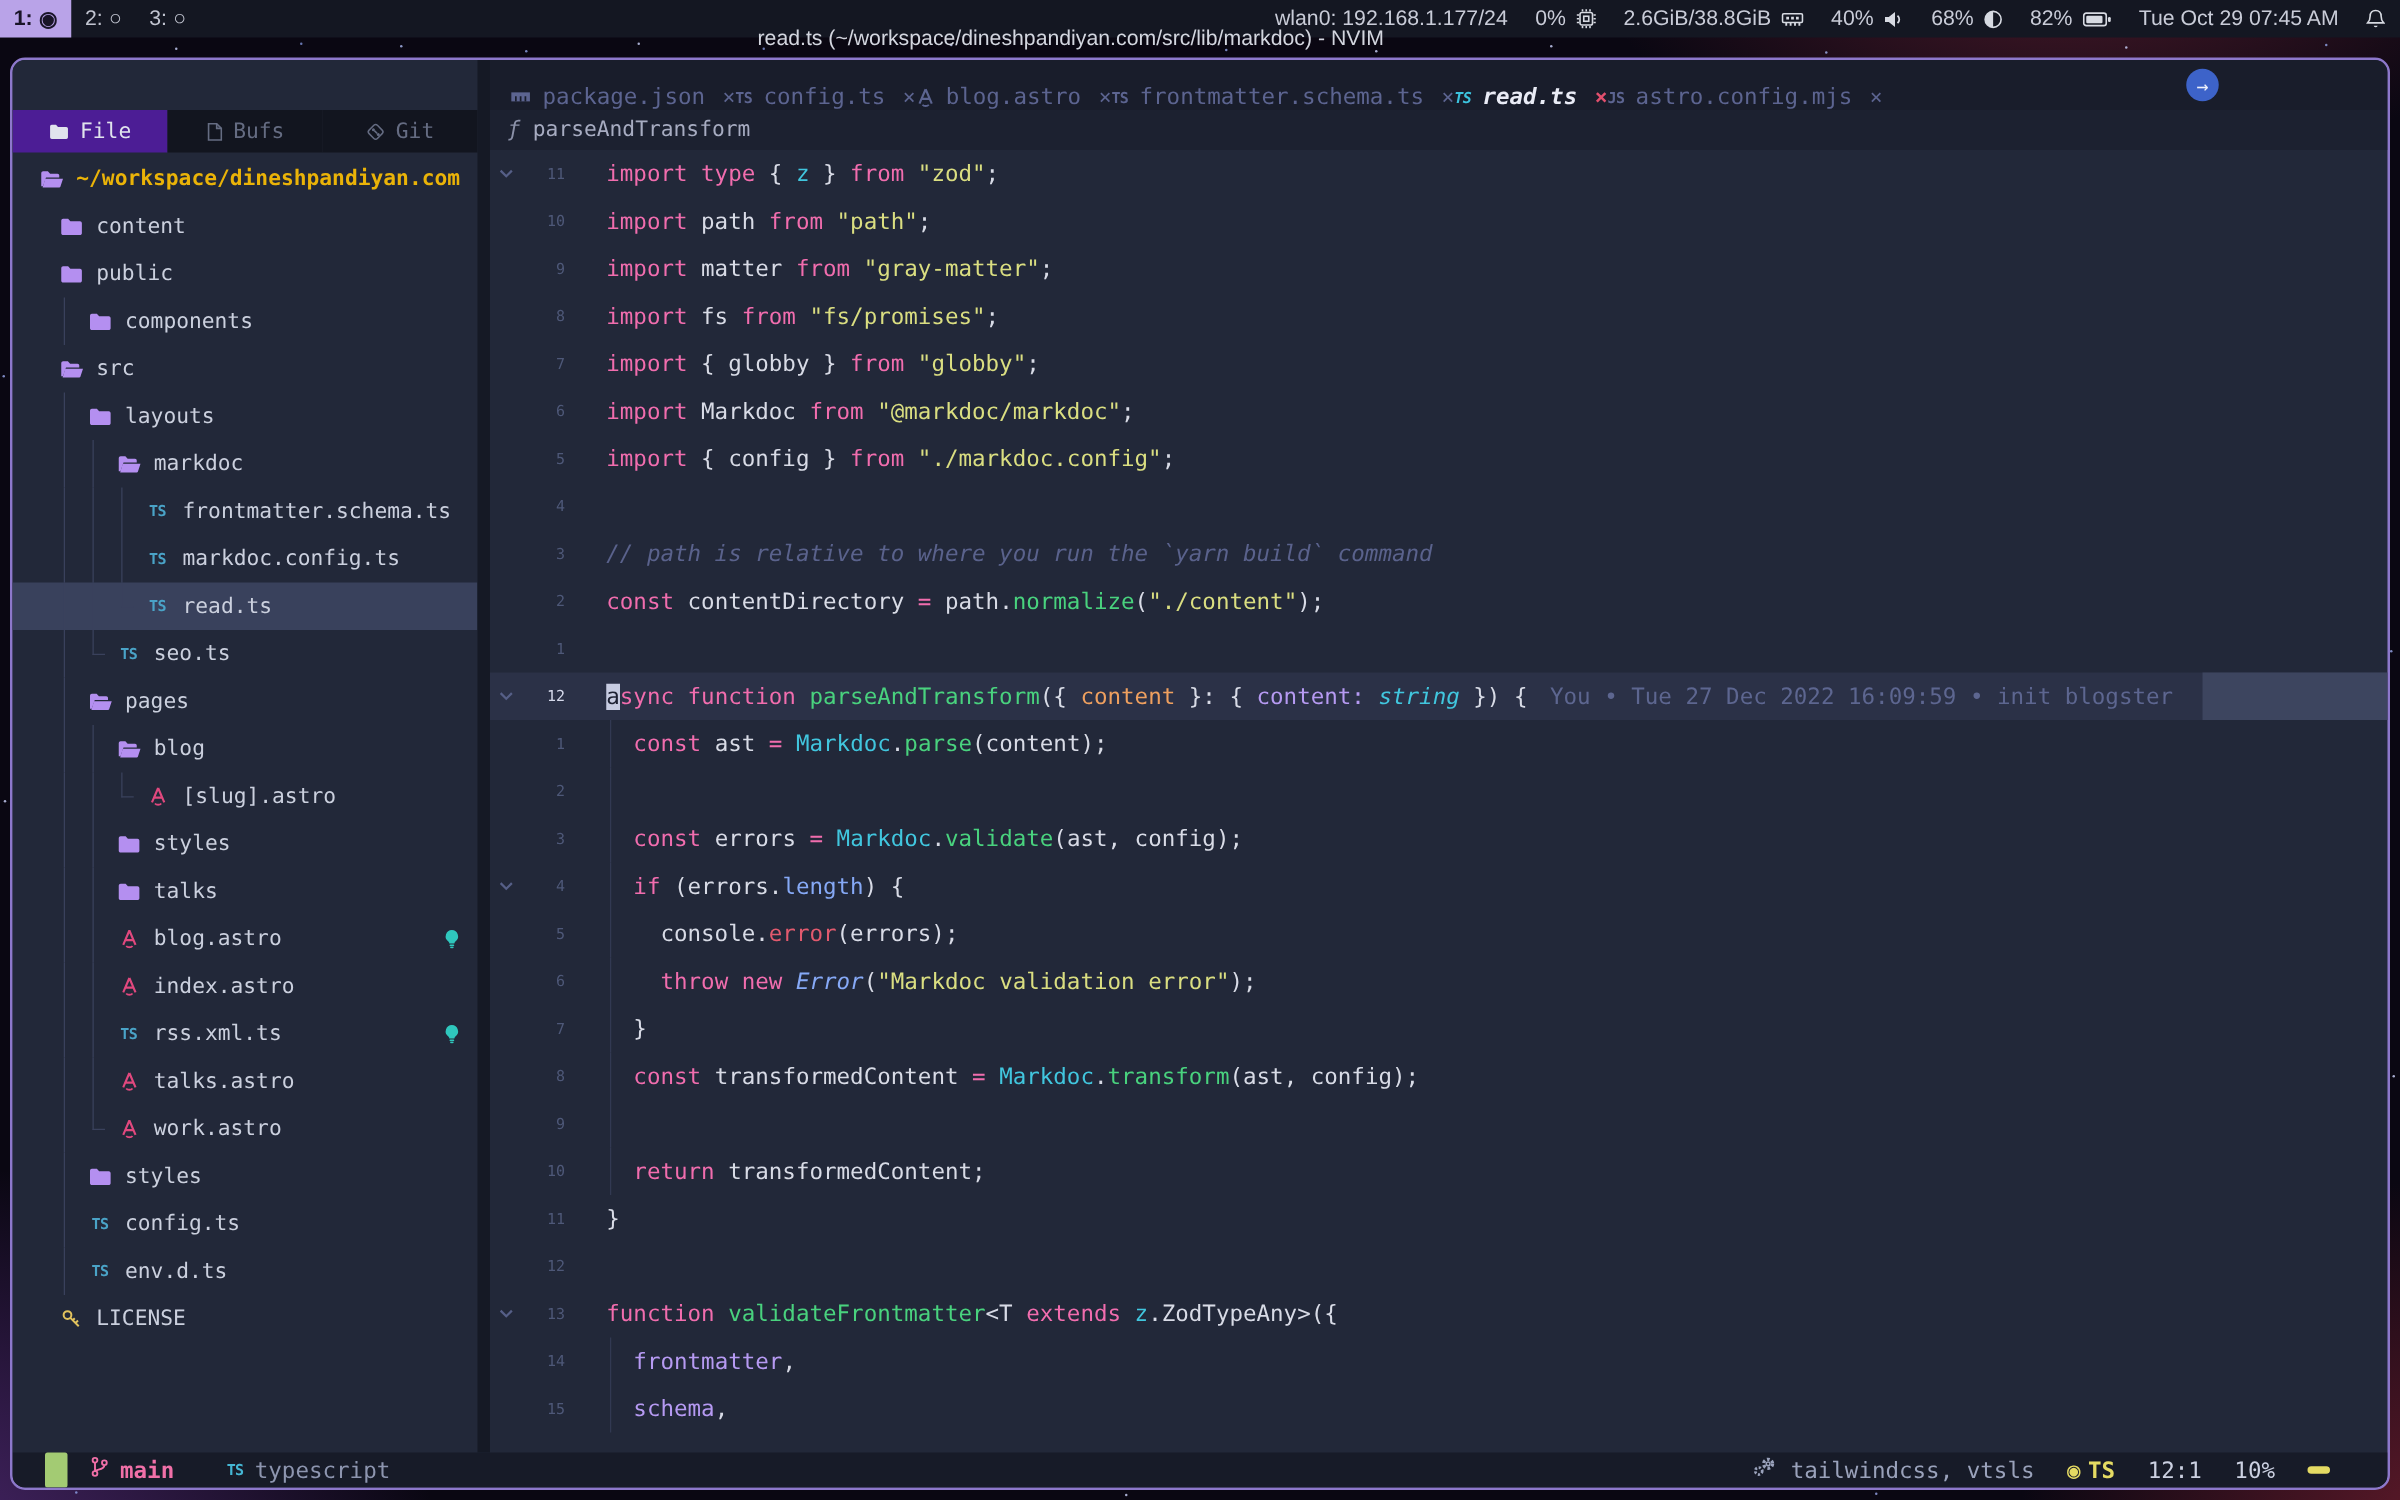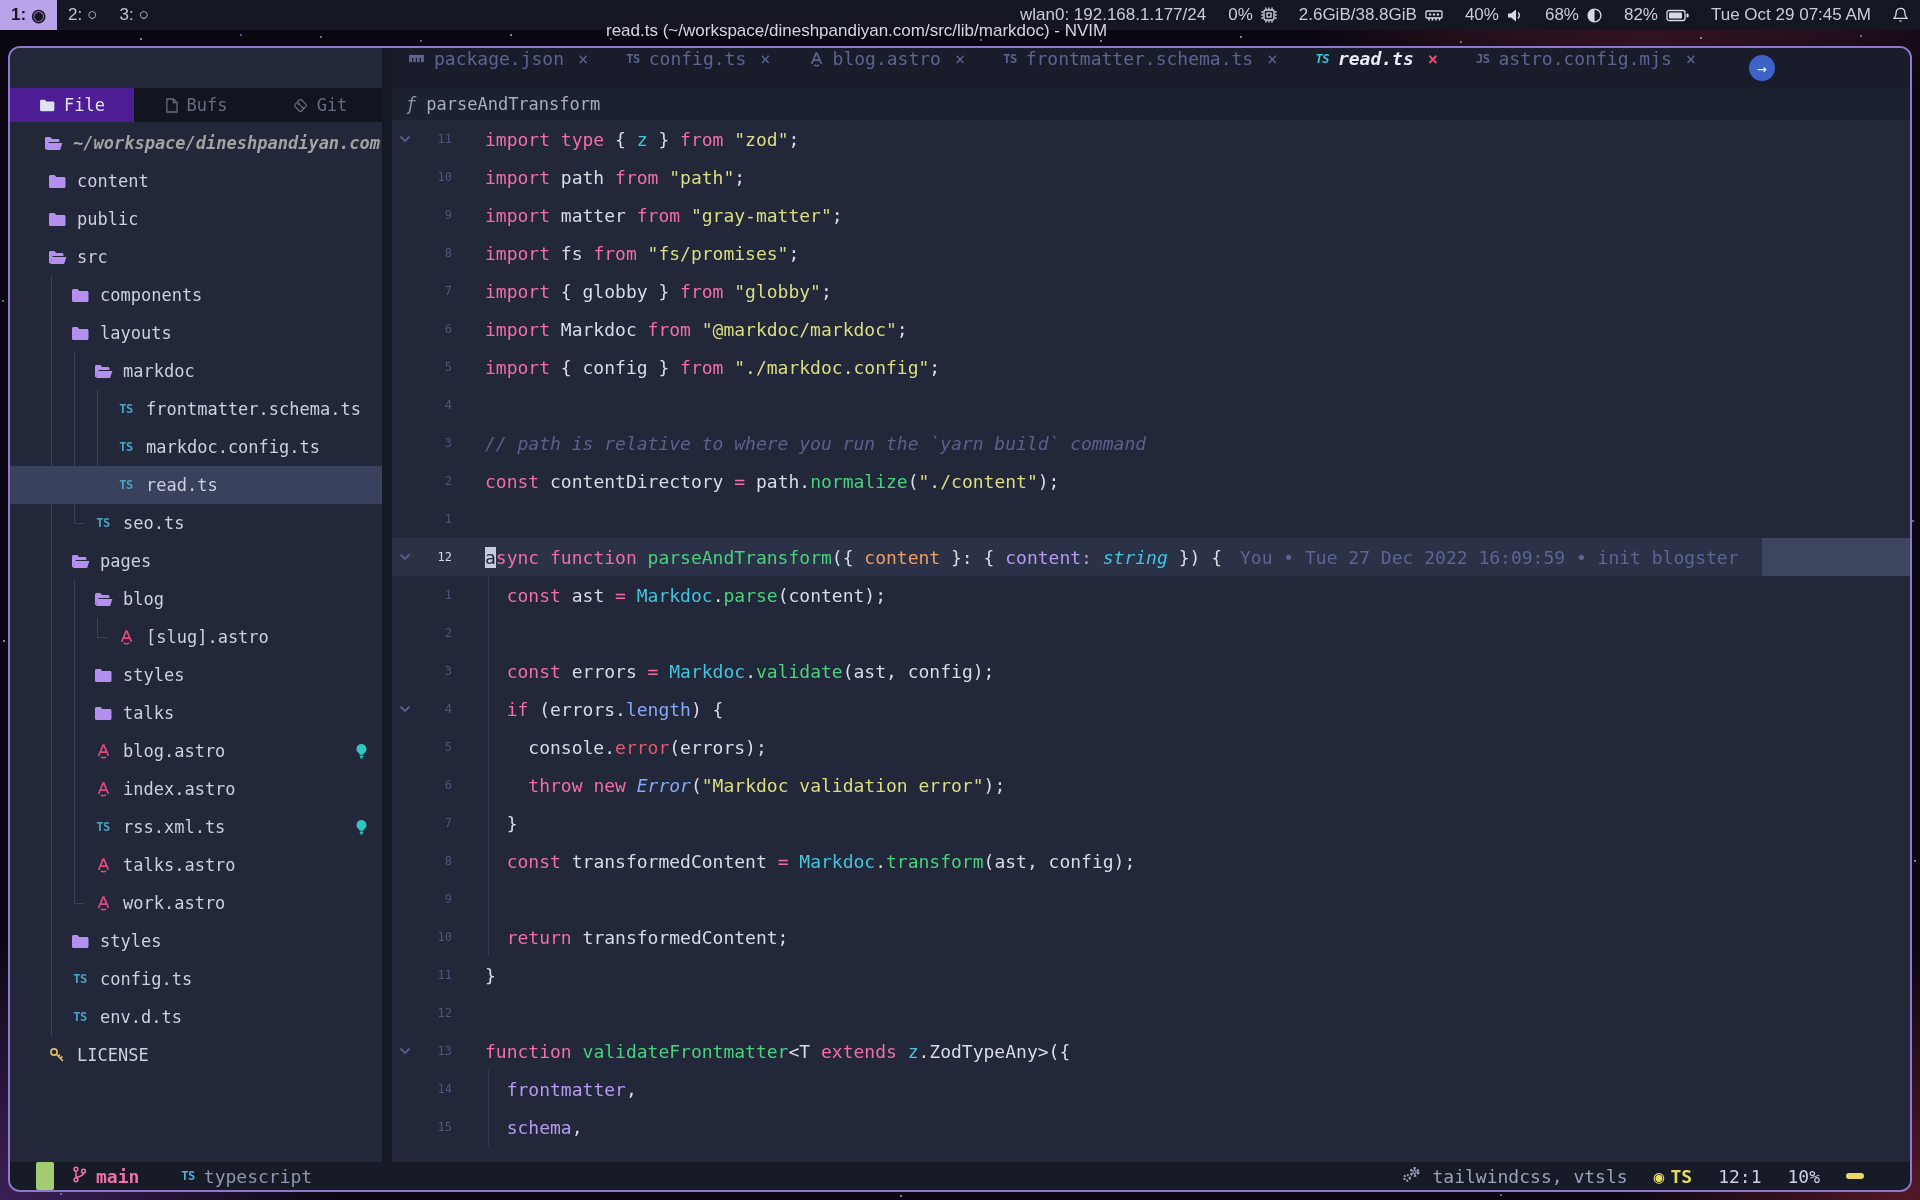--- a/index.html
+++ b/index.html
@@ -39,34 +39,34 @@
   
   .sidebar{width:372px;flex:none;background:#222839;display:flex;flex-direction:column}
   .vsep{width:10px;flex:none;background:#151925}
   .sb-tabs{height:34px;display:flex;margin-top:40px;flex:none;font-size:17px}
   .sb-tab{flex:1;display:flex;align-items:center;justify-content:center;gap:9px;
     background:#12151f;color:#656c82}
   .sb-tab.active{background:#4c1d95;color:#e0e3ed}
   .sb-tab svg{display:block}
   .tree{padding-top:2px;overflow:hidden}
   .trow{height:38px;display:flex;align-items:center;padding-left:36px;font-size:17px;color:#cbd0de;white-space:pre;cursor:default}
-  .trow.root{padding-left:32px;font-style:italic;font-weight:bold;color:#a3a3a3}
+  .trow.root{padding-left:20px;font-weight:bold;color:#eab308}
   .trow.sel{background:#39415c}
   .gcell{width:23px;height:38px;flex:none;position:relative}
   .gcell.v::before{content:"";position:absolute;left:5px;top:0;bottom:0;width:1px;background:#3a415c}
   .gcell.c::before{content:"";position:absolute;left:5px;top:0;height:20px;width:1px;background:#3a415c}
   .gcell.c::after{content:"";position:absolute;left:5px;top:19px;width:10px;height:1px;background:#3a415c}
   .ticon{width:22px;margin-right:9px;flex:none;display:flex;justify-content:center;align-items:center}
   .badge{margin-left:auto;margin-right:14px;display:flex;align-items:center}
   .icts{font-size:12px;font-weight:bold;letter-spacing:-0.5px}
   .icjs{font-size:12px;font-weight:bold;letter-spacing:-0.5px}
   
   .main{flex:1;display:flex;flex-direction:column;min-width:0;position:relative}
-  .bufferline{height:40px;flex:none;background:#191d2b;display:flex;align-items:flex-start;
-    gap:38px;padding-left:16px;font-size:18px;color:#5c6490;position:relative}
+  .bufferline{height:40px;flex:none;background:#191d2b;display:flex;align-items:flex-end;
+    padding-left:16px;font-size:18px;color:#5c6490;position:relative}
   .btab{display:flex;align-items:center;gap:9px;white-space:pre;cursor:default}
   .btab .x{margin-left:5px;font-size:17px}
   .btab.active{color:#e9ebf5;font-style:italic;font-weight:bold}
   .btab.active .x{color:#e14f6d;font-style:normal;font-weight:bold}
   .btab.active .tabicon{color:#3cc3de}
   .tabicon{display:flex;align-items:center}
   .overflow{position:absolute;right:135px;top:7px;width:26px;height:26px;border-radius:50%;
     background:#3d63c9;color:#eef1fb;display:flex;align-items:center;justify-content:center;
     font-size:16px;font-style:normal}
   .breadcrumb{height:32px;flex:none;background:#1c2130;display:flex;align-items:center;
@@ -226,27 +226,27 @@
           <div class="trow root"><span class="ticon" style="color: rgb(180, 143, 240);"><svg width="19" height="15" viewBox="0 0 19 15">
                 <path d="M1 2.5C1 1.7 1.7 1 2.5 1h3.8l1.8 2H14c.8 0 1.4.6 1.4 1.4V6H4.8L2.4 13H1z" fill="currentColor"></path>
                 <path d="M4.2 6.9h14.2l-2.1 6.5c-.1.4-.5.6-.9.6H2.1z" fill="currentColor"></path>
               </svg></span><span class="tlabel">~/workspace/dineshpandiyan.com</span></div>
           <div class="trow"><span class="ticon" style="color: rgb(180, 143, 240);"><svg width="18" height="15" viewBox="0 0 18 15">
                 <path d="M1 2.5C1 1.7 1.7 1 2.5 1h4l1.8 2H16c.8 0 1.5.7 1.5 1.5v8c0 .8-.7 1.5-1.5 1.5H2.5C1.7 14 1 13.3 1 12.5z" fill="currentColor"></path>
               </svg></span><span class="tlabel">content</span></div>
           <div class="trow"><span class="ticon" style="color: rgb(180, 143, 240);"><svg width="18" height="15" viewBox="0 0 18 15">
                 <path d="M1 2.5C1 1.7 1.7 1 2.5 1h4l1.8 2H16c.8 0 1.5.7 1.5 1.5v8c0 .8-.7 1.5-1.5 1.5H2.5C1.7 14 1 13.3 1 12.5z" fill="currentColor"></path>
               </svg></span><span class="tlabel">public</span></div>
+          <div class="trow"><div class="gcell v"></div><span class="ticon" style="color: rgb(180, 143, 240);"><svg width="18" height="15" viewBox="0 0 18 15">
+                <path d="M1 2.5C1 1.7 1.7 1 2.5 1h4l1.8 2H16c.8 0 1.5.7 1.5 1.5v8c0 .8-.7 1.5-1.5 1.5H2.5C1.7 14 1 13.3 1 12.5z" fill="currentColor"></path>
+              </svg></span><span class="tlabel">components</span></div>
           <div class="trow"><span class="ticon" style="color: rgb(180, 143, 240);"><svg width="19" height="15" viewBox="0 0 19 15">
                 <path d="M1 2.5C1 1.7 1.7 1 2.5 1h3.8l1.8 2H14c.8 0 1.4.6 1.4 1.4V6H4.8L2.4 13H1z" fill="currentColor"></path>
                 <path d="M4.2 6.9h14.2l-2.1 6.5c-.1.4-.5.6-.9.6H2.1z" fill="currentColor"></path>
               </svg></span><span class="tlabel">src</span></div>
-          <div class="trow"><div class="gcell v"></div><span class="ticon" style="color: rgb(180, 143, 240);"><svg width="18" height="15" viewBox="0 0 18 15">
-                <path d="M1 2.5C1 1.7 1.7 1 2.5 1h4l1.8 2H16c.8 0 1.5.7 1.5 1.5v8c0 .8-.7 1.5-1.5 1.5H2.5C1.7 14 1 13.3 1 12.5z" fill="currentColor"></path>
-              </svg></span><span class="tlabel">components</span></div>
           <div class="trow"><div class="gcell v"></div><span class="ticon" style="color: rgb(180, 143, 240);"><svg width="18" height="15" viewBox="0 0 18 15">
                 <path d="M1 2.5C1 1.7 1.7 1 2.5 1h4l1.8 2H16c.8 0 1.5.7 1.5 1.5v8c0 .8-.7 1.5-1.5 1.5H2.5C1.7 14 1 13.3 1 12.5z" fill="currentColor"></path>
               </svg></span><span class="tlabel">layouts</span></div>
           <div class="trow"><div class="gcell v"></div><div class="gcell v"></div><span class="ticon" style="color: rgb(180, 143, 240);"><svg width="19" height="15" viewBox="0 0 19 15">
                 <path d="M1 2.5C1 1.7 1.7 1 2.5 1h3.8l1.8 2H14c.8 0 1.4.6 1.4 1.4V6H4.8L2.4 13H1z" fill="currentColor"></path>
                 <path d="M4.2 6.9h14.2l-2.1 6.5c-.1.4-.5.6-.9.6H2.1z" fill="currentColor"></path>
               </svg></span><span class="tlabel">markdoc</span></div>
           <div class="trow"><div class="gcell v"></div><div class="gcell v"></div><div class="gcell v"></div><span class="ticon" style="color: rgb(74, 163, 199);"><span class="icts">TS</span></span><span class="tlabel">frontmatter.schema.ts</span></div>
           <div class="trow"><div class="gcell v"></div><div class="gcell v"></div><div class="gcell v"></div><span class="ticon" style="color: rgb(74, 163, 199);"><span class="icts">TS</span></span><span class="tlabel">markdoc.config.ts</span></div>
           <div class="trow sel"><div class="gcell v"></div><div class="gcell v"></div><div class="gcell c"></div><span class="ticon" style="color: rgb(74, 163, 199);"><span class="icts">TS</span></span><span class="tlabel">read.ts</span></div>

